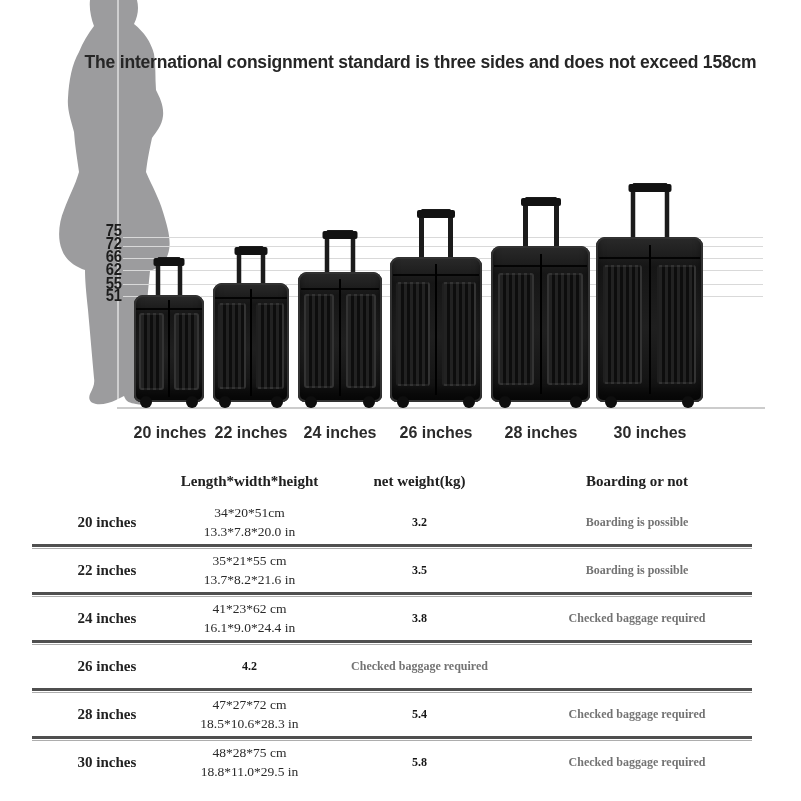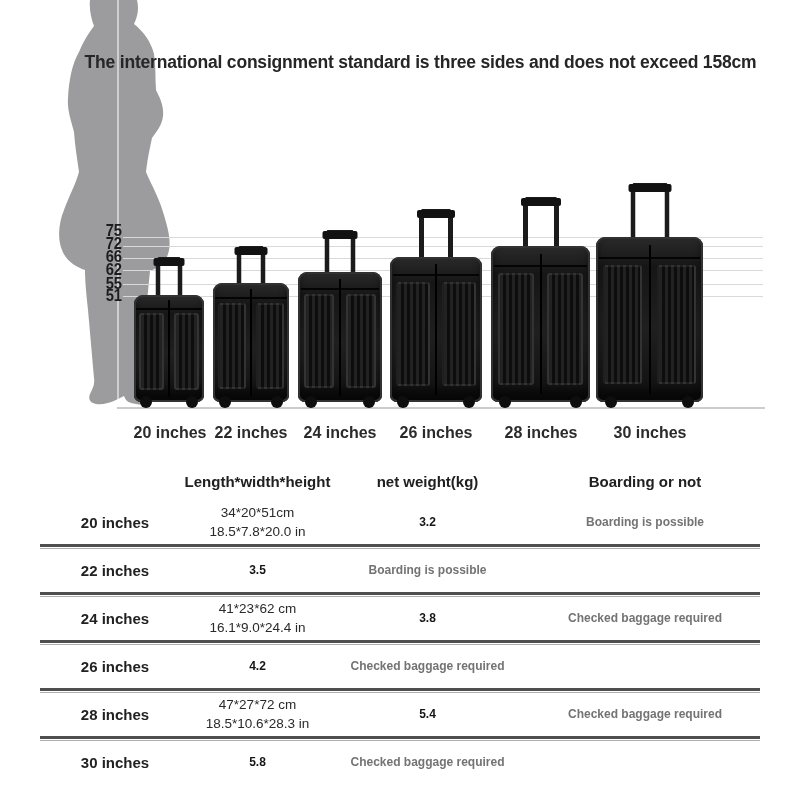--- a/index.html
+++ b/index.html
@@ -98,21 +98,21 @@
 
   
   .size-label {
     position:absolute; top:424px; transform:translateX(-50%);
     font-size:16px; font-weight:600; color:#2b2b2b; white-space:nowrap; z-index:4;
   }
   .sl1{left:170px;} .sl2{left:251px;} .sl3{left:340px;}
   .sl4{left:436px;} .sl5{left:541px;} .sl6{left:650px;}
 
   
-  .spec-table { position:absolute; left:40px; top:462px; width:720px; z-index:5; }
+  .spec-table { position:absolute; left:32px; top:462px; width:720px; z-index:5;font-family:Liberation Serif, serif; }
   .trow {
     display:grid; grid-template-columns:150px 135px 205px 230px;
     align-items:center; justify-items:center; text-align:center;
   }
   .trow.head { height:38px; }
   .trow.data { height:44px; }
   .sep {
     height:4px; width:720px;
     border-top:3px solid #4f4f4f;
     box-shadow:0 1px 0 #adadad;
@@ -253,29 +253,33 @@
       <div class="th"></div>
       <div class="th">Length*width*height</div>
       <div class="th">net weight(kg)</div>
       <div class="th">Boarding or not</div>
     </div>
 
     <div class="trow data">
       <div class="cell-size">20 inches</div>
       <div class="cell-dims">
         <div>34*20*51cm</div>
-        <div>18.5*7.8*20.0 in</div>
+        <div>13.3*7.8*20.0 in</div>
       </div>
       <div class="cell-weight">3.2</div>
       <div class="cell-boarding">Boarding is possible</div>
     </div>
     <div class="sep"></div>
 
     <div class="trow data">
       <div class="cell-size">22 inches</div>
+      <div class="cell-dims">
+        <div>35*21*55 cm</div>
+        <div>13.7*8.2*21.6 in</div>
+      </div>
       <div class="cell-weight">3.5</div>
       <div class="cell-boarding">Boarding is possible</div>
     </div>
     <div class="sep"></div>
 
     <div class="trow data">
       <div class="cell-size">24 inches</div>
       <div class="cell-dims">
         <div>41*23*62 cm</div>
         <div>16.1*9.0*24.4 in</div>
@@ -298,18 +302,22 @@
         <div>47*27*72 cm</div>
         <div>18.5*10.6*28.3 in</div>
       </div>
       <div class="cell-weight">5.4</div>
       <div class="cell-boarding">Checked baggage required</div>
     </div>
     <div class="sep"></div>
 
     <div class="trow data">
       <div class="cell-size">30 inches</div>
+      <div class="cell-dims">
+        <div>48*28*75 cm</div>
+        <div>18.8*11.0*29.5 in</div>
+      </div>
       <div class="cell-weight">5.8</div>
       <div class="cell-boarding">Checked baggage required</div>
     </div>
   </div>
 
 </div>
 
 </body></html>

